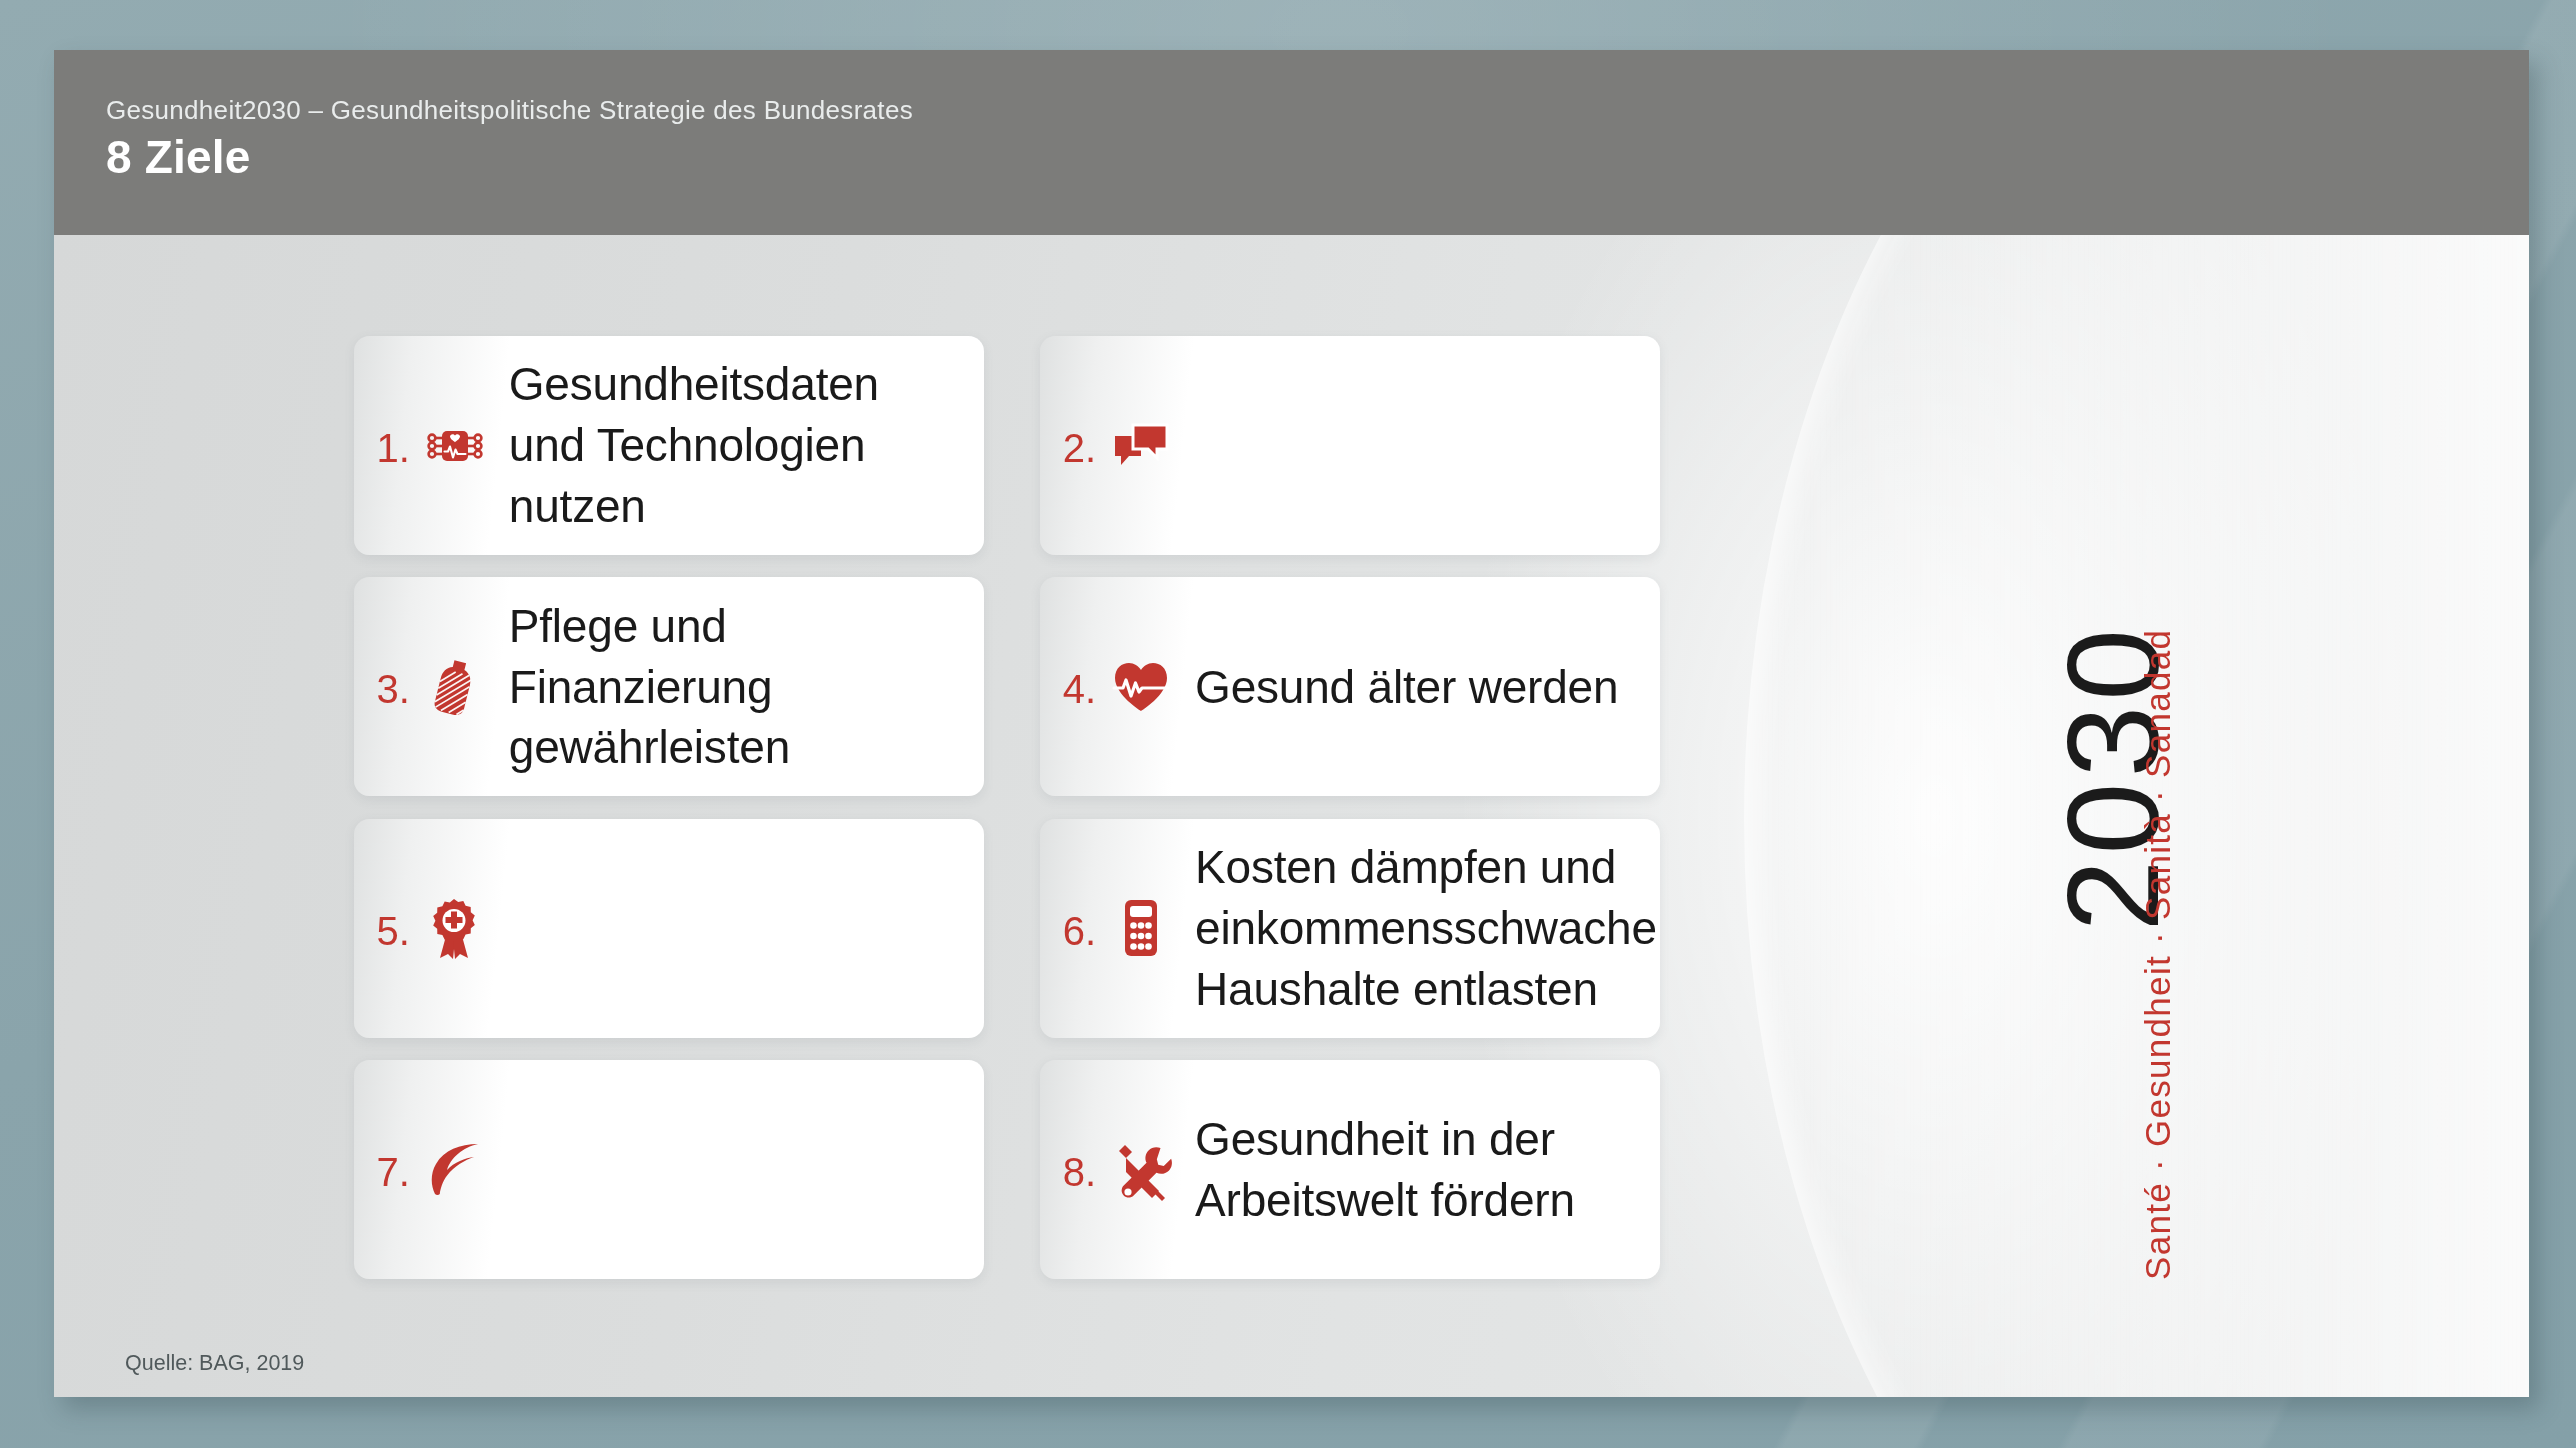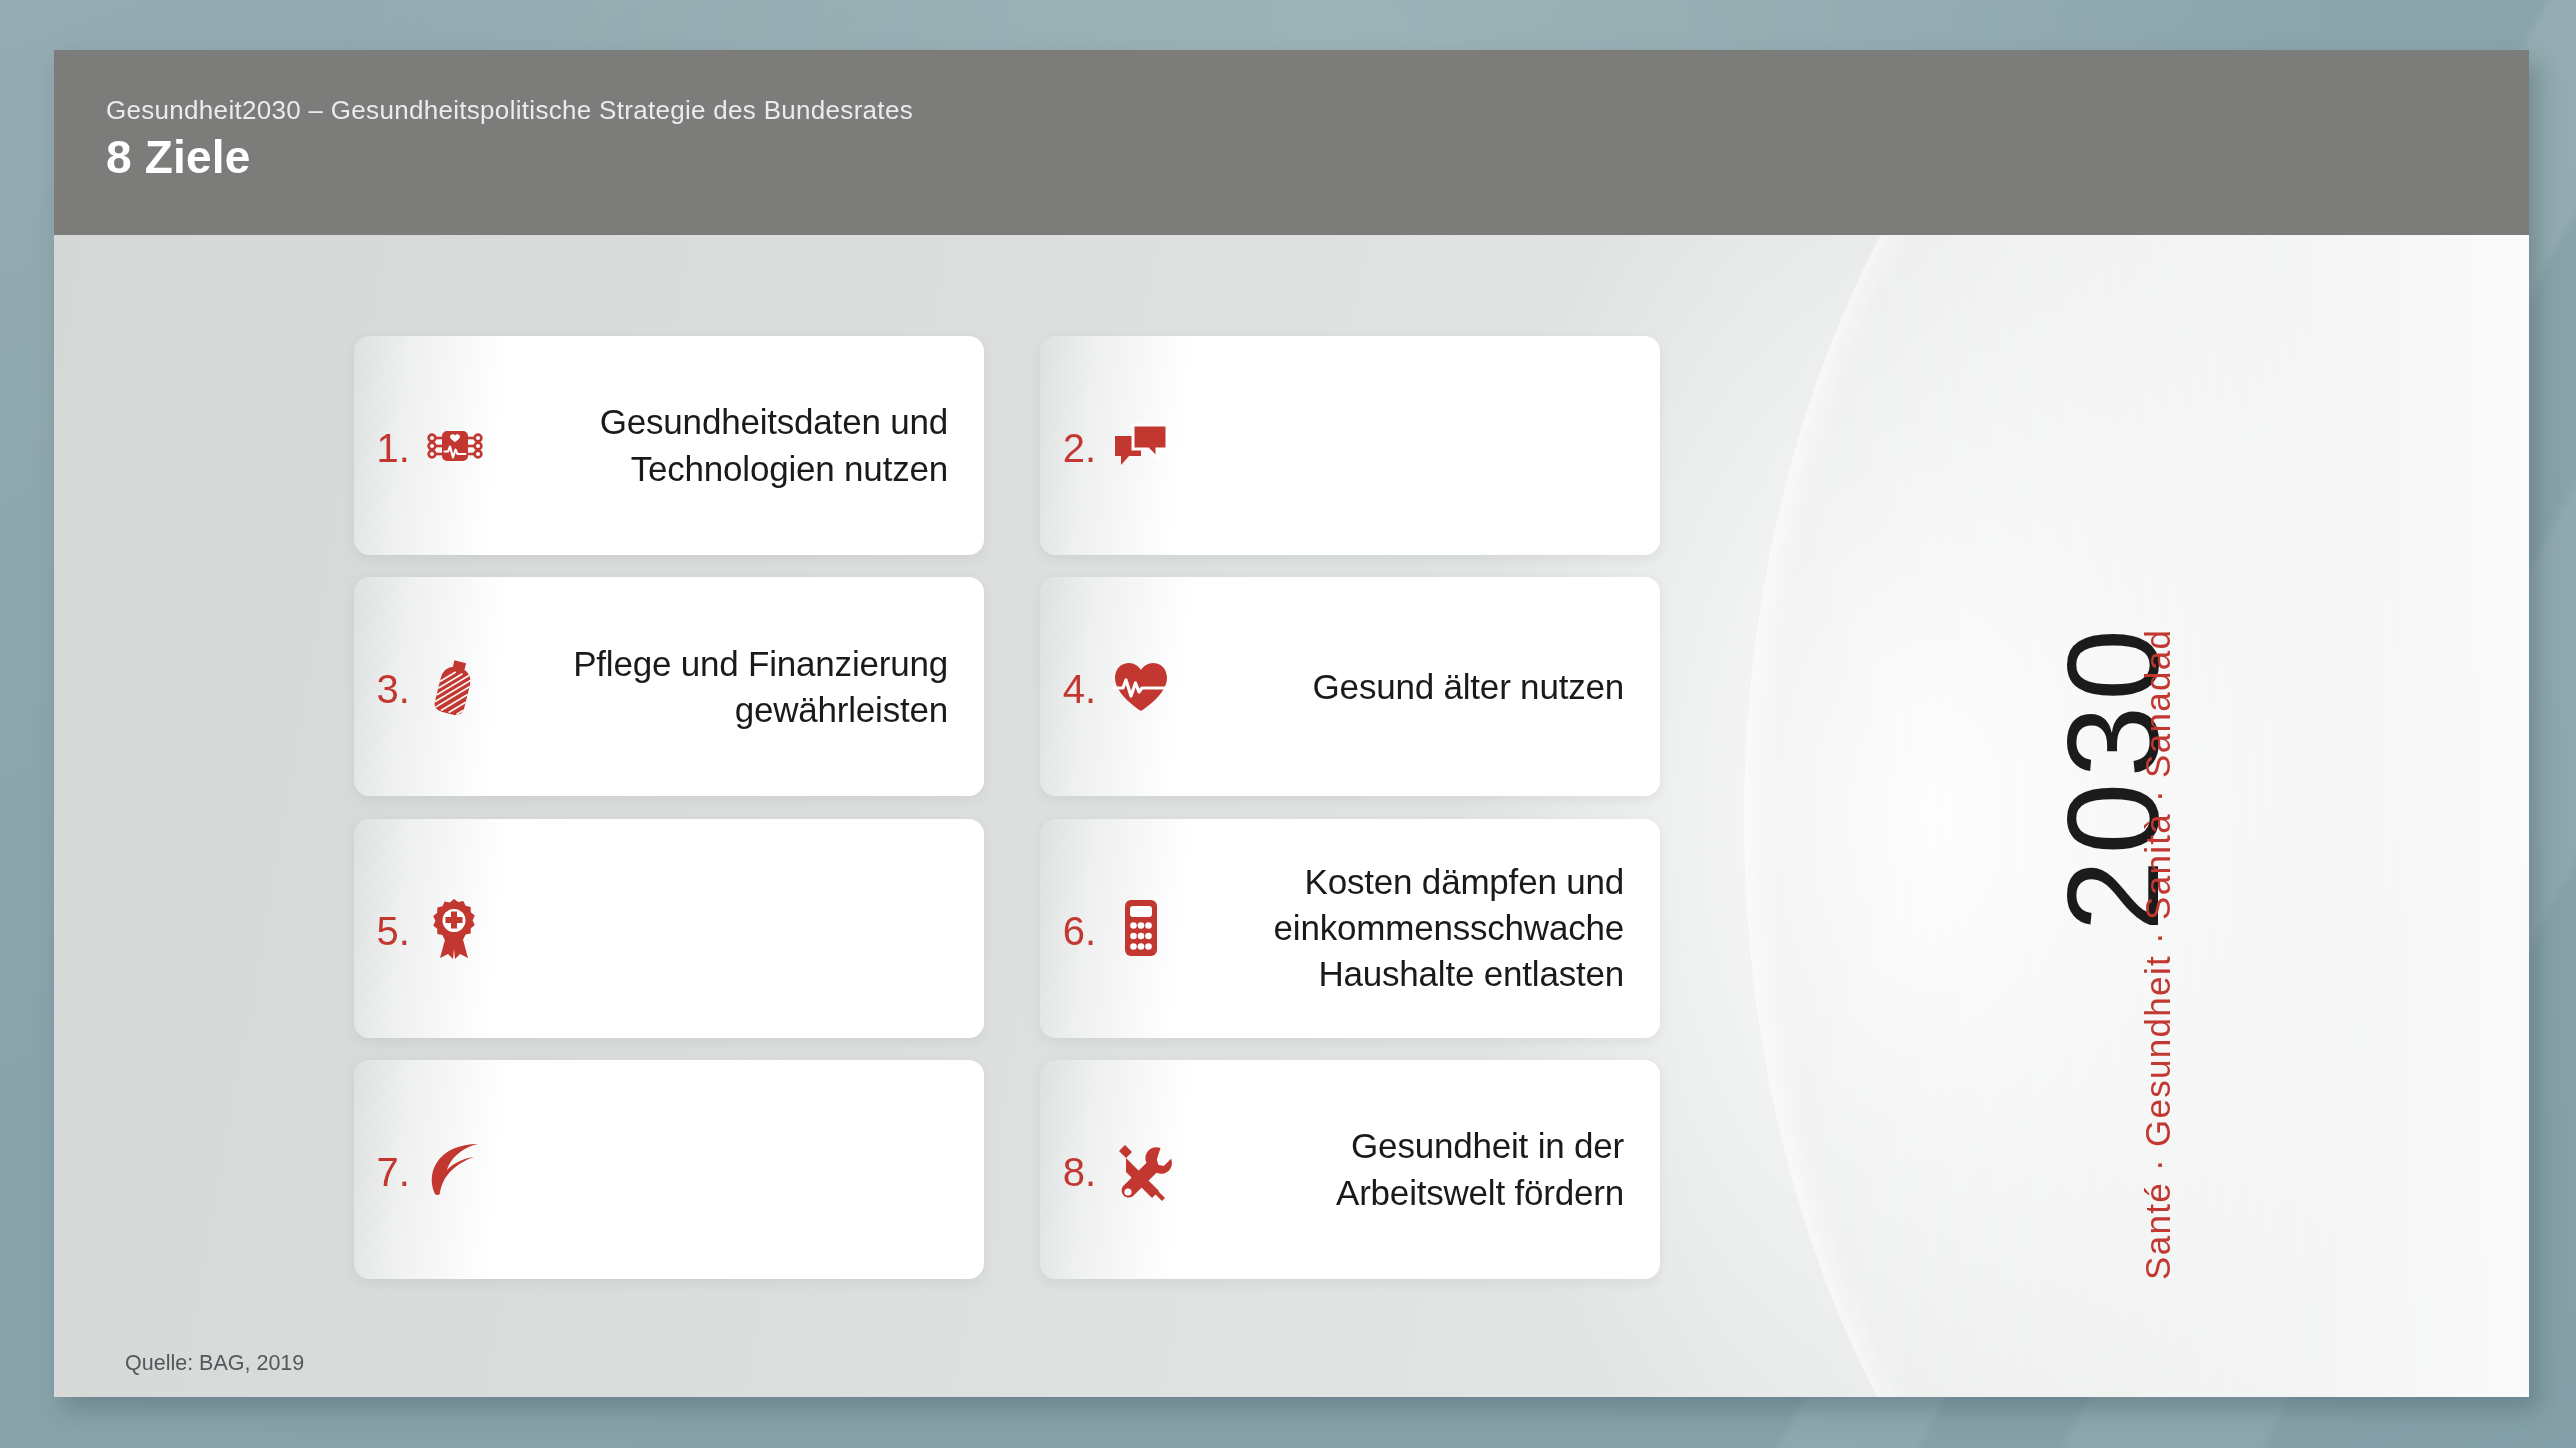--- a/index.html
+++ b/index.html
@@ -150,26 +150,25 @@
     width: 64px;
     height: 64px;
     margin-right: 22.4px;
     display: flex;
     align-items: center;
     justify-content: center;
   }
   .card-icon svg { display: block; }
   .card-label {
     flex: 1 1 auto;
-    font-size: 35px;
+    font-size: 46px;
     line-height: 1.32;
     color: #1a1a1a;
     font-weight: 400;
     letter-spacing: -0.2px;
-    text-align: right;
   }
 
   
   .brand {
     position: absolute;
     left: 1970px;
     top: 120px;
     width: 258px;
     height: 955px;
   }
@@ -291,21 +290,21 @@
         </div>
 
         <div class="card">
           <div class="card-num">4.</div>
           <div class="card-icon">
             <svg width="64" height="64" viewBox="0 0 64 64">
               <path d="M32 56S6 40 6 23C6 13 13 8 20 8c5 0 9.5 3 12 7 2.5-4 7-7 12-7 7 0 14 5 14 15 0 17-26 33-26 33z" fill="#c2372f"></path>
               <path d="M5 33h9l3-8 5 16 4.5-13 3.5 9 3-4h26" stroke="#fff" stroke-width="3.2" fill="none" stroke-linejoin="round" stroke-linecap="round"></path>
             </svg>
           </div>
-          <div class="card-label">Gesund älter nutzen</div>
+          <div class="card-label">Gesund älter werden</div>
         </div>
 
         <div class="card">
           <div class="card-num">5.</div>
           <div class="card-icon">
             <svg width="64" height="64" viewBox="0 0 64 64" fill="#c2372f">
               <path d="M24 40 L18 62 L26 58 L31 63 L33 43z"></path>
               <path d="M40 40 L46 62 L38 58 L33 63 L31 43z"></path>
               <path d="M32 3l4.2 3.1 5.1-1 2.3 4.7 5.1 1.2.1 5.2 4 3.3-2.2 4.7 2.2 4.7-4 3.3-.1 5.2-5.1 1.2-2.3 4.7-5.1-1L32 45.9l-4.2-3.1-5.1 1-2.3-4.7-5.1-1.2-.1-5.2-4-3.3 2.2-4.7-2.2-4.7 4-3.3.1-5.2 5.1-1.2 2.3-4.7 5.1 1z"></path>
               <circle cx="32" cy="24.5" r="11.5" fill="#fff"></circle>

